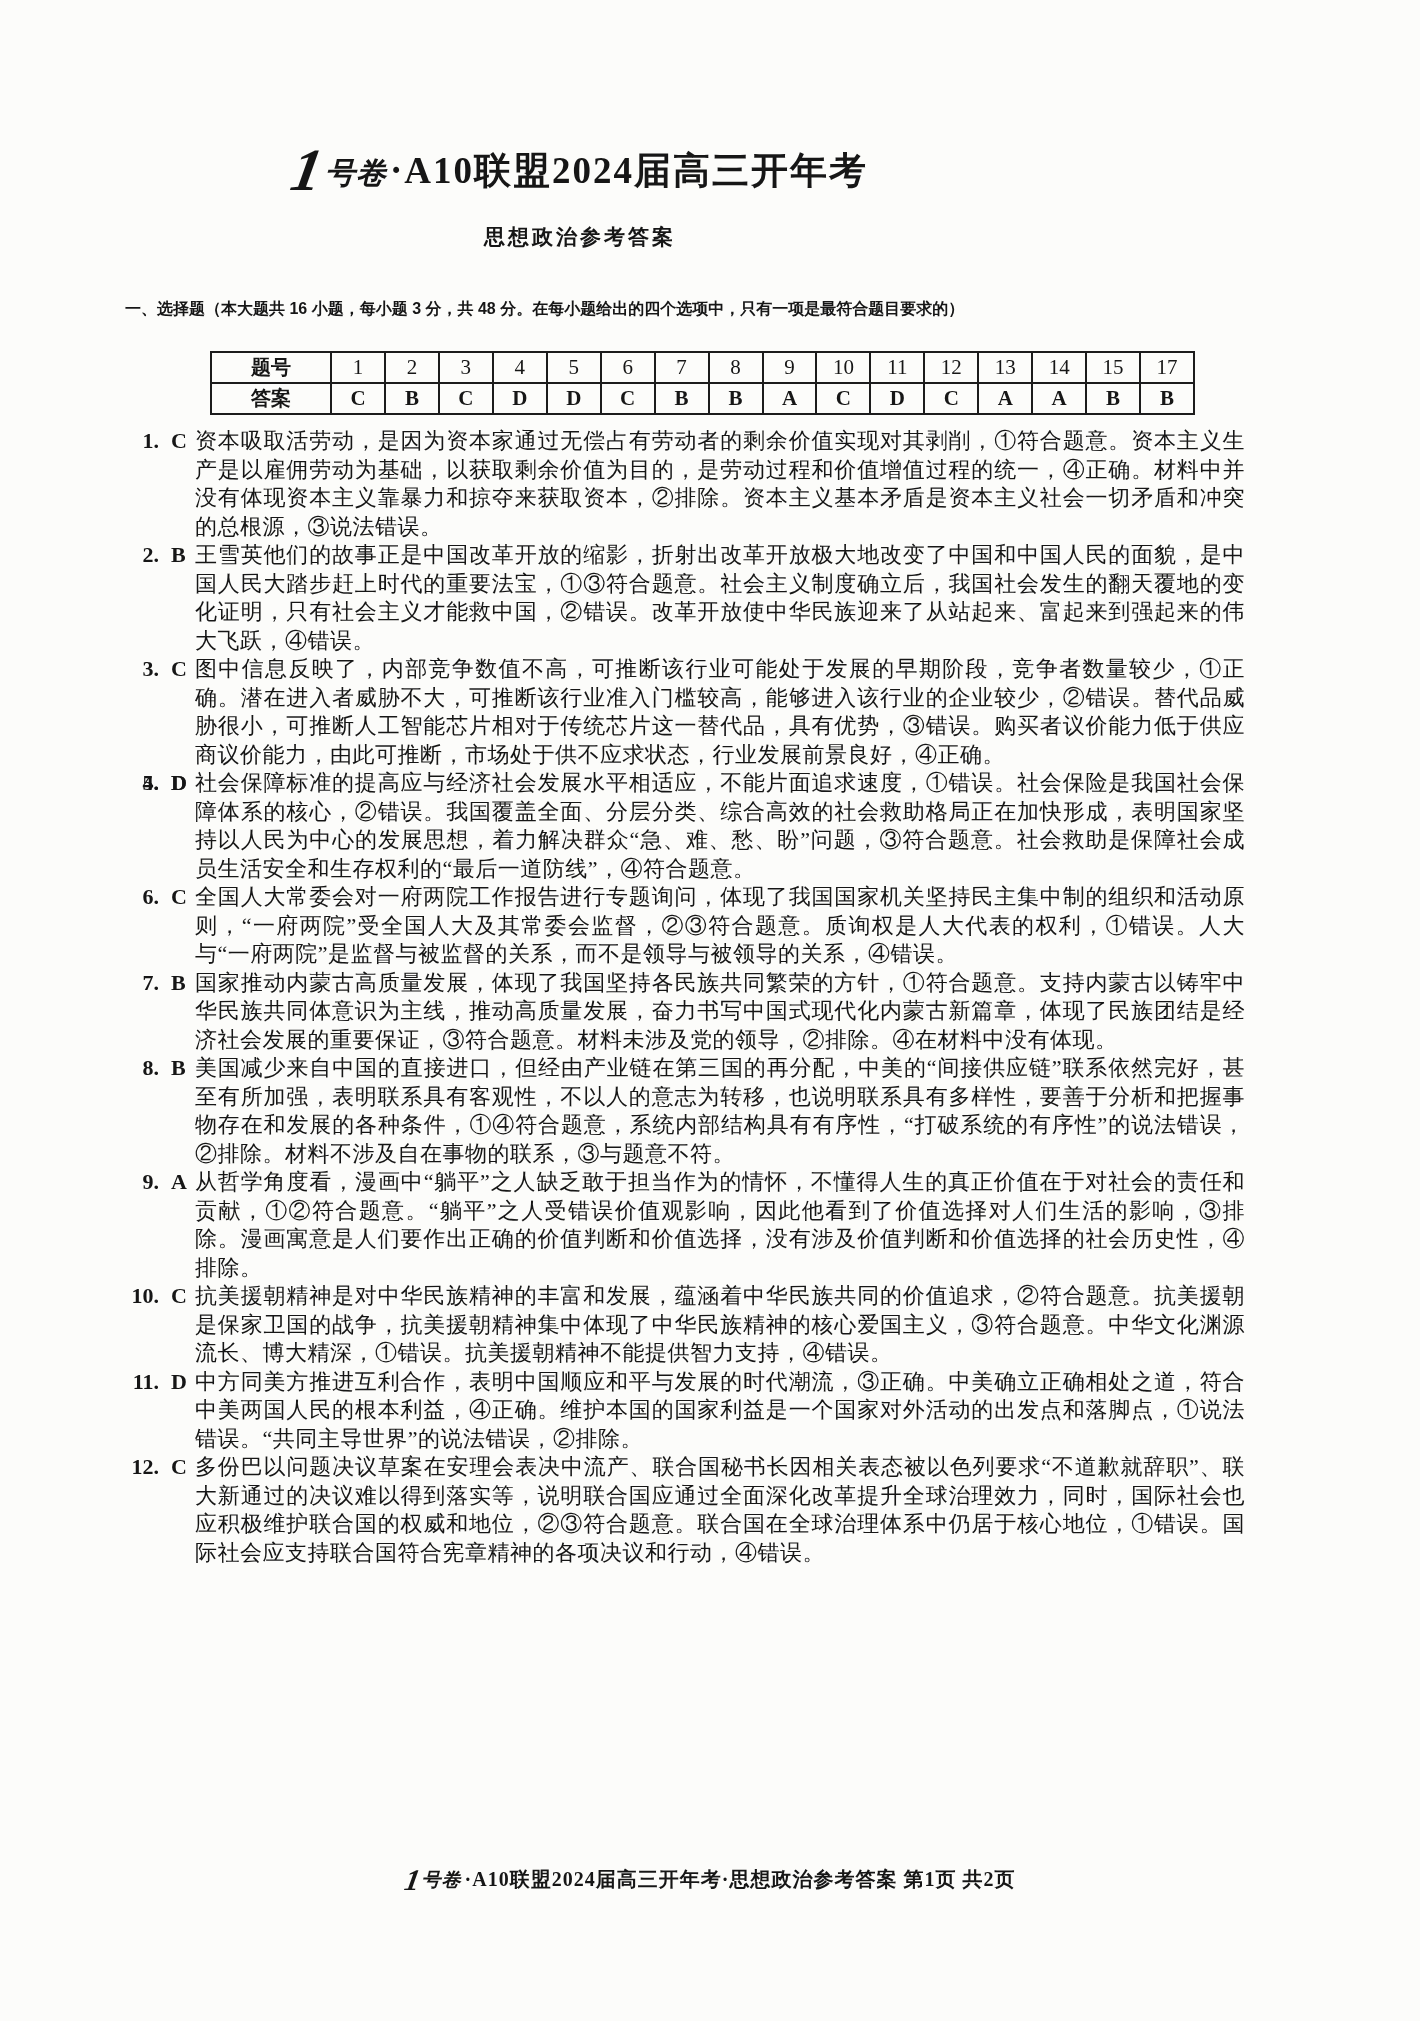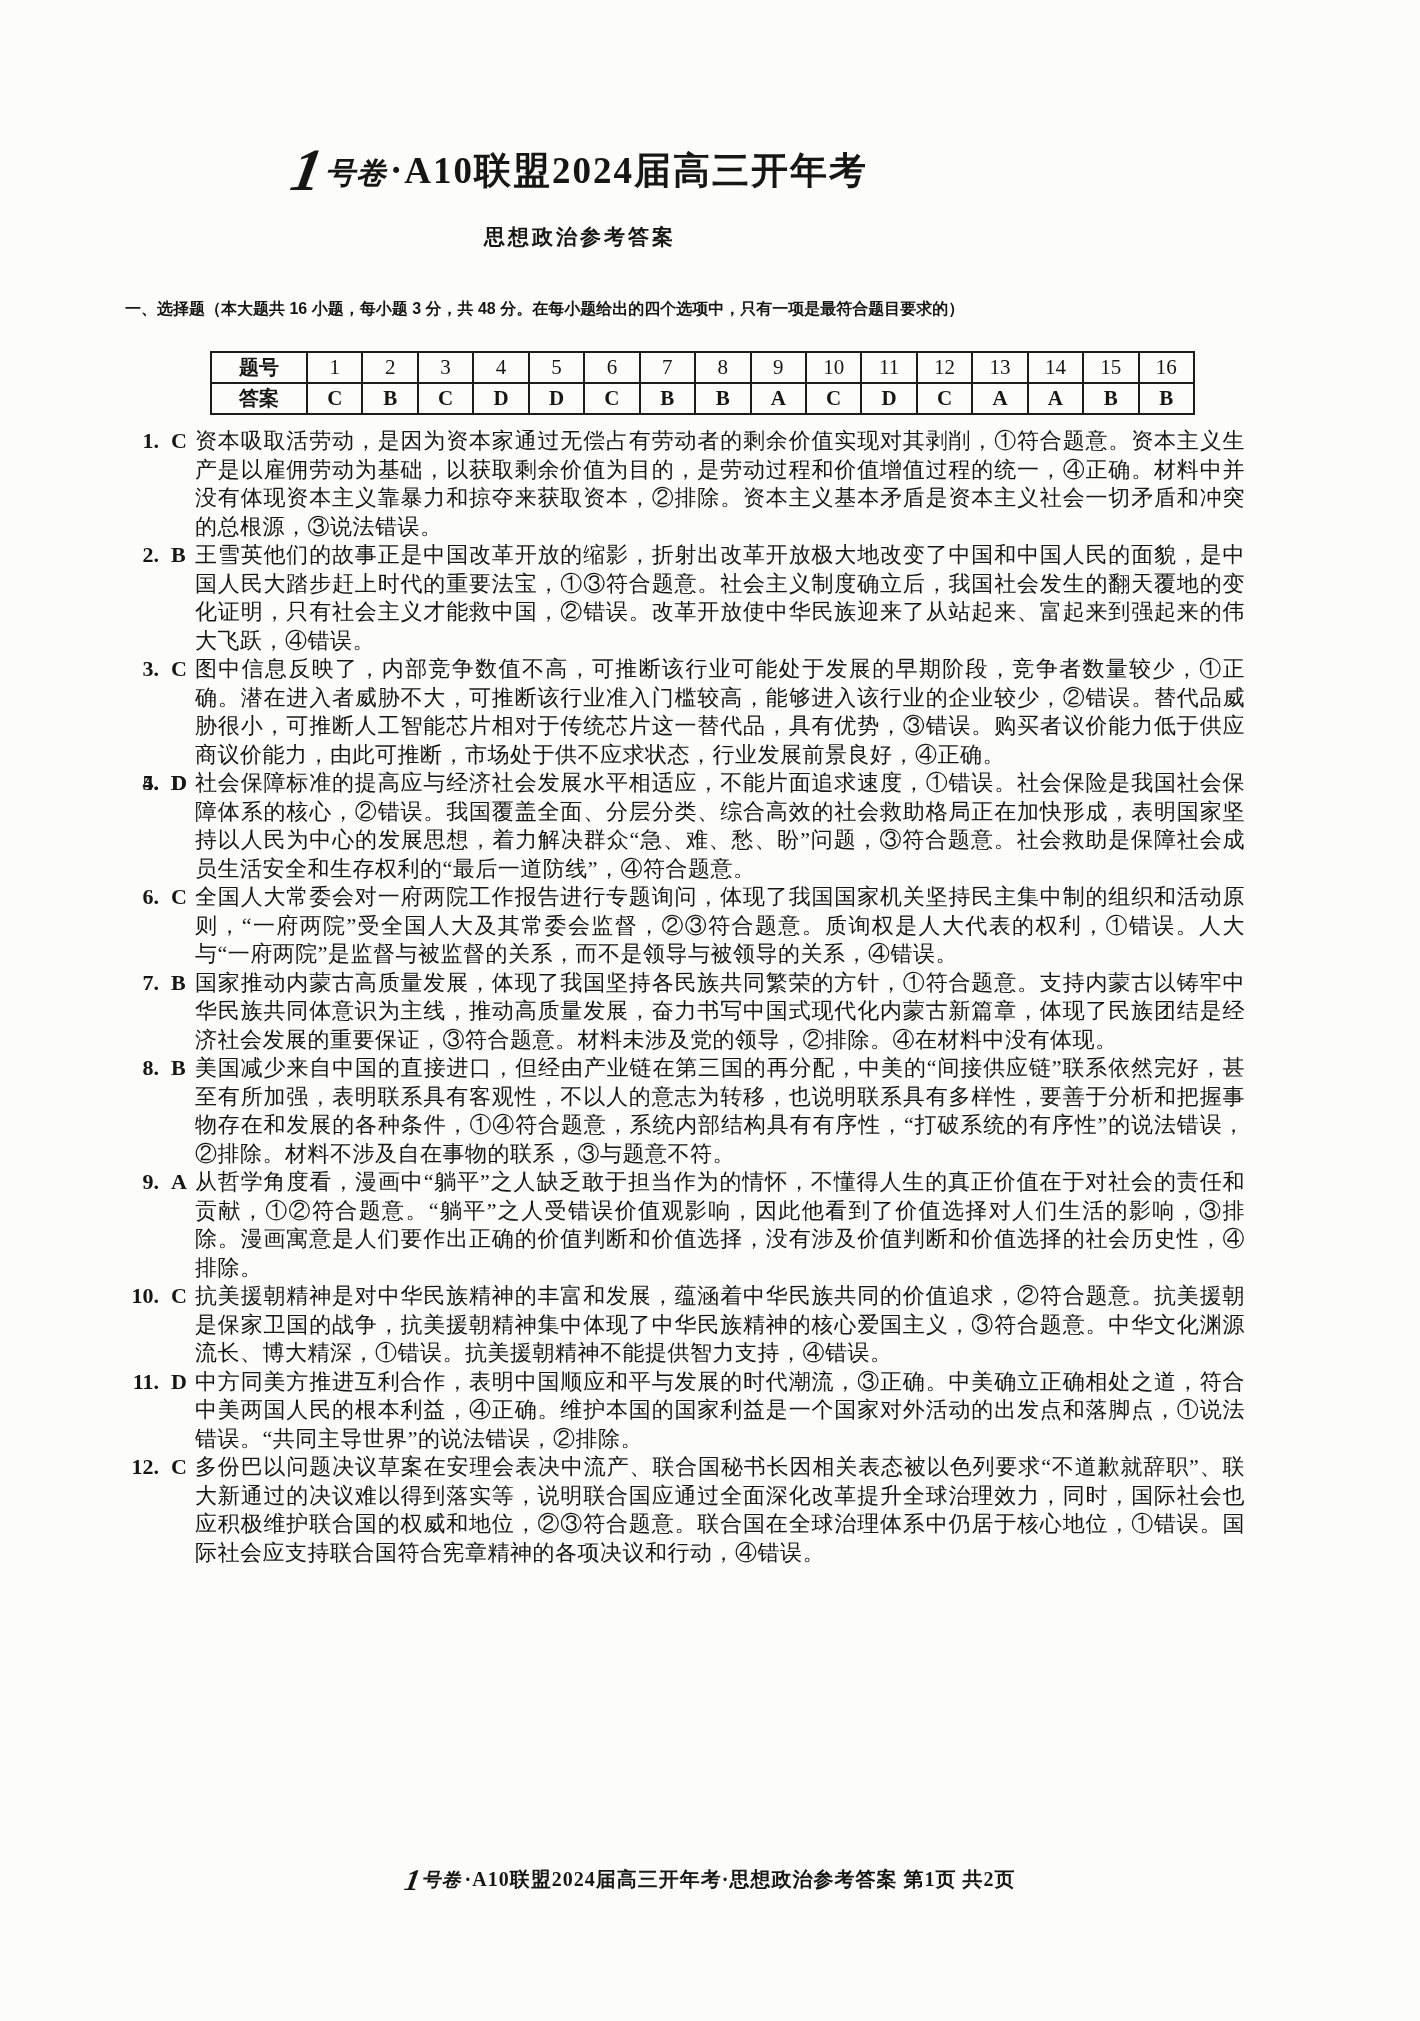--- a/index.html
+++ b/index.html
@@ -28,21 +28,21 @@
   }
   .answer-table {
     border-collapse: collapse; table-layout: fixed;
     width: 985px; margin: 26px 0 10px 85px; background: #fcfcfa;
   }
   .answer-table th, .answer-table td {
     border: 2px solid #1c1c1c; height: 31px; padding: 0;
     text-align: center; vertical-align: middle; font-size: 21px;
   }
   .answer-table th {
-    width: 96px; font-family: Liberation Sans, sans-serif;
+    width: 120px; font-family: Liberation Sans, sans-serif;
     font-weight: bold; font-size: 20px;
   }
   .answer-table td { font-family: "Liberation Serif", "DejaVu Serif", serif; }
   .answer-table tr.answers td { font-weight: bold; }
   
   .exp-list {
     list-style: none; margin: 12px 0 0; padding: 0;
     font-size: 22px; line-height: 28.5px; letter-spacing: 0.5px; text-align: justify;
   }
   .exp { position: relative; padding-left: 70px; margin: 0; }
@@ -81,21 +81,21 @@
             <td>6</td>
             <td>7</td>
             <td>8</td>
             <td>9</td>
             <td>10</td>
             <td>11</td>
             <td>12</td>
             <td>13</td>
             <td>14</td>
             <td>15</td>
-            <td>16</td>
+            <td>17</td>
           </tr>
       <tr class="answers">
         <th>答案</th>
       <td>C</td>
             <td>B</td>
             <td>C</td>
             <td>D</td>
             <td>D</td>
             <td>C</td>
             <td>B</td>

